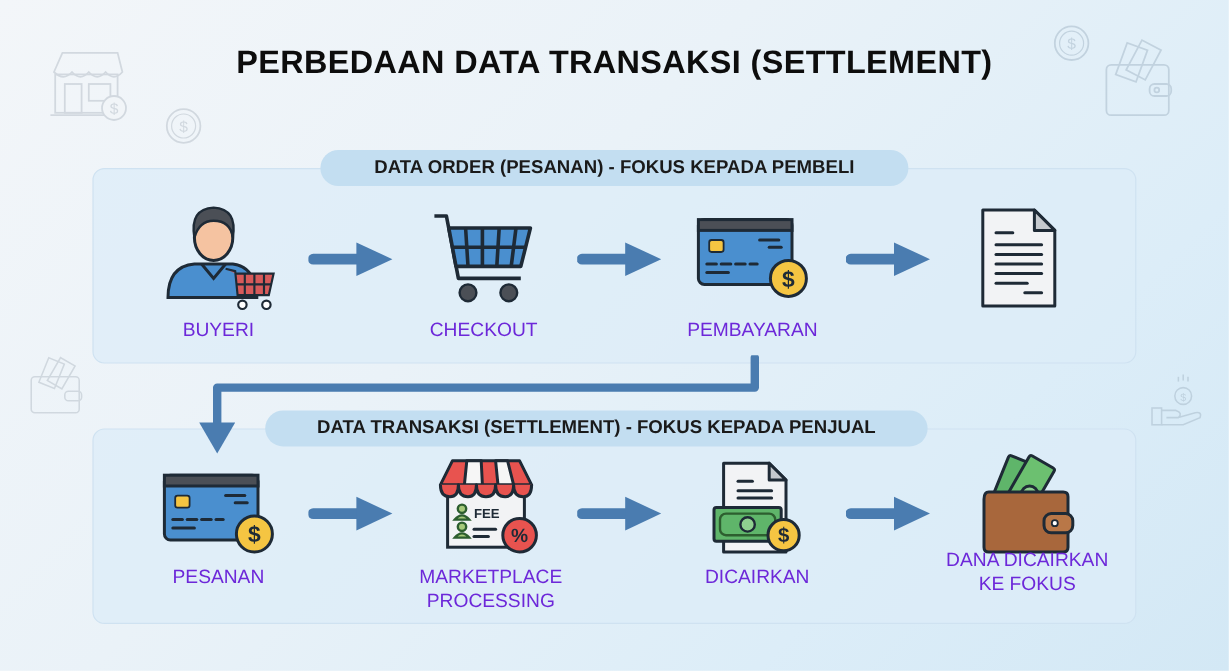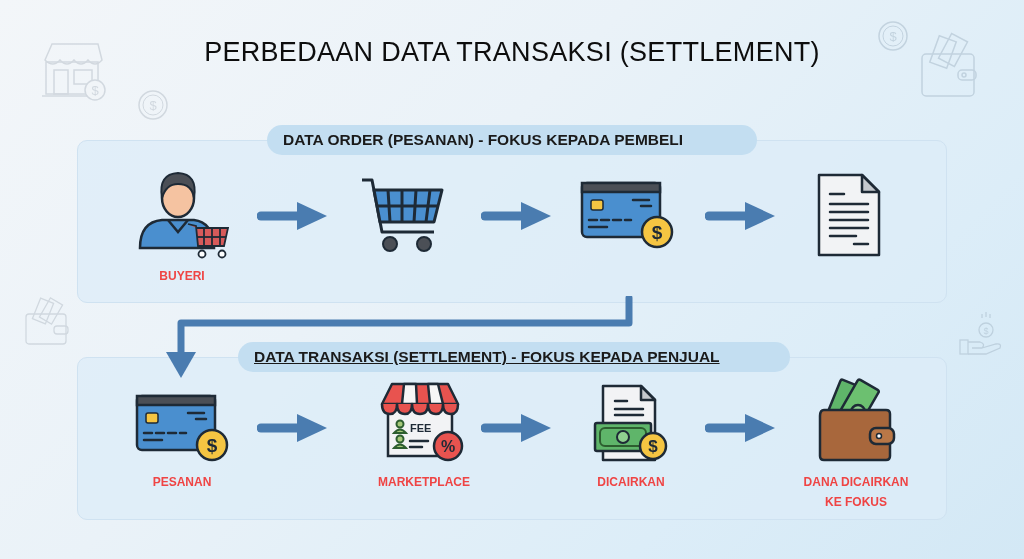--- a/index.html
+++ b/index.html
@@ -6,43 +6,43 @@
   html, body { width: 1024px; height: 559px; overflow: hidden; }
   body {
     font-family: "Liberation Sans", "DejaVu Sans", sans-serif;
     background: linear-gradient(135deg, #f3f6f9 0%, #eaf2f8 40%, #dcedf8 75%, #d3e8f5 100%);
     position: relative;
     color: #111;
   }
   .bg-icon { position: absolute; opacity: 0.55; }
   .title {
     position: absolute; left: 0; top: 36px; width: 1024px;
-    text-align: center; font-weight: 400; font-size: 27px; line-height: 33px;
+    text-align: center; font-weight: 700; font-size: 27px; line-height: 33px;
     letter-spacing: 0.3px; color: #0d0d0d;
   }
   .panel {
     position: absolute; left: 77px; width: 870px;
     background: rgba(220, 236, 248, 0.75);
     border: 1px solid #cfe2f1; border-radius: 10px;
   }
   .panel.top { top: 140px; height: 163px; }
   .panel.bottom { top: 357px; height: 163px; }
   .pill {
     position: absolute; height: 30px; border-radius: 15px;
     background: #c3def1; font-weight: 700; font-size: 15.5px;
-    line-height: 30px; text-align: left; color: #1a1a1a; padding: 0 16px;
+    line-height: 30px; text-align: center; color: #1a1a1a; padding: 0 16px;
     white-space: nowrap;
   }
   .pill.top { left: 267px; top: 125px; width: 490px; }
-  .pill.bottom { left: 238px; top: 342px; width: 552px; text-decoration: underline; }
+  .pill.bottom { left: 221px; top: 342px; width: 552px; }
   .step { position: absolute; width: 170px; text-align: center; }
   .step .icon { position: absolute; left: 50%; transform: translateX(-50%); }
   .step .label {
-    position: absolute; width: 170px; left: 0; font-weight: 700; font-size: 12px;
-    line-height: 20px; color: #ef4444;
+    position: absolute; width: 170px; left: 0; font-weight: 400; font-size: 16px;
+    line-height: 20px; color: #6d28d9;
   }
   .arrow { position: absolute; }
 </style>
 </head>
 <body>
 
 <svg class="bg-icon" style="left:40px;top:40px" width="70" height="65" viewBox="0 0 70 65">
   <g fill="none" stroke="#b9c2cb" stroke-width="1.5">
     <path d="M5 20 L12 4 L58 4 L62 20 Q55 28 48 20 Q41 28 34 20 Q27 28 20 20 Q13 28 5 20 Z"></path>
     <rect x="6" y="22" width="52" height="32"></rect>
@@ -139,20 +139,21 @@
       <path d="M16 14 L84 14 L76 46 L22 46 Z" fill="#4a8fcf"></path>
       <line x1="30" y1="14" x2="32" y2="46"></line>
         <line x1="44" y1="14" x2="44" y2="46"></line>
         <line x1="58" y1="14" x2="56" y2="46"></line>
         <line x1="72" y1="14" x2="68" y2="46"></line>
       <line x1="18" y1="30" x2="80" y2="30"></line>
     </g>
     <circle cx="32" cy="68" r="7" fill="#4b4f56" stroke="#1e2a36" stroke-width="2"></circle>
     <circle cx="66" cy="68" r="7" fill="#4b4f56" stroke="#1e2a36" stroke-width="2"></circle>
   </svg>
+  <div class="label" style="top:98px">CHECKOUT</div>
 </div>
 
 <svg class="arrow" style="left:481px;top:200px" width="72" height="32" viewBox="0 0 72 32">
   <line x1="4" y1="16" x2="44" y2="16" stroke="#4a7cb0" stroke-width="9" stroke-linecap="round"></line>
   <path d="M40 2 L70 16 L40 30 Z" fill="#4a7cb0"></path>
 </svg>
 
 <div class="step" style="left:542px;top:168px;height:120px">
   <svg class="icon" style="top:12px" width="96" height="72" viewBox="0 0 96 72">
     <rect x="3" y="3" width="78" height="54" rx="5" fill="#4a8fcf" stroke="#1e2a36" stroke-width="2.5"></rect>
@@ -163,20 +164,21 @@
         <line x1="62" y1="26" x2="72" y2="26"></line>
       <line x1="10" y1="40" x2="18" y2="40"></line>
         <line x1="22" y1="40" x2="30" y2="40"></line>
         <line x1="34" y1="40" x2="42" y2="40"></line>
         <line x1="46" y1="40" x2="52" y2="40"></line>
       <line x1="10" y1="47" x2="28" y2="47"></line>
     </g>
     <circle cx="78" cy="52" r="15" fill="#f5c542" stroke="#1e2a36" stroke-width="2.5"></circle>
     <text x="78" y="59" text-anchor="middle" font-size="19" font-weight="700" fill="#1e2a36">$</text>
   </svg>
+  <div class="label" style="top:98px">PEMBAYARAN</div>
 </div>
 
 <svg class="arrow" style="left:705px;top:200px" width="72" height="32" viewBox="0 0 72 32">
   <line x1="4" y1="16" x2="44" y2="16" stroke="#4a7cb0" stroke-width="9" stroke-linecap="round"></line>
   <path d="M40 2 L70 16 L40 30 Z" fill="#4a7cb0"></path>
 </svg>
 
 <div class="step" style="left:764px;top:168px;height:120px">
   <svg class="icon" style="top:4px" width="66" height="86" viewBox="0 0 66 86">
     <path d="M3 3 L46 3 L63 20 L63 83 L3 83 Z" fill="#f2f3f5" stroke="#1e2a36" stroke-width="2.5" stroke-linejoin="round"></path>
@@ -211,21 +213,21 @@
     <text x="78" y="59" text-anchor="middle" font-size="19" font-weight="700" fill="#1e2a36">$</text>
   </svg>
   <div class="label" style="top:87px">PESANAN</div>
 </div>
 
 <svg class="arrow" style="left:257px;top:412px" width="72" height="32" viewBox="0 0 72 32">
   <line x1="4" y1="16" x2="44" y2="16" stroke="#4a7cb0" stroke-width="9" stroke-linecap="round"></line>
   <path d="M40 2 L70 16 L40 30 Z" fill="#4a7cb0"></path>
 </svg>
 
-<div class="step" style="left:339px;top:380px;height:135px">
+<div class="step" style="left:324px;top:380px;height:135px">
   <svg class="icon" style="top:0" width="92" height="84" viewBox="0 0 92 84">
     <rect x="10" y="26" width="64" height="50" fill="#f2f3f5" stroke="#1e2a36" stroke-width="2.5"></rect>
     <g stroke="#1e2a36" stroke-width="2.5" stroke-linejoin="round">
       <path d="M14 4 L70 4 L80 24 L4 24 Z" fill="#e8534f"></path>
       <path d="M26 4 L24 24 L39 24 L38 4 Z M50 4 L52 24 L65 24 L60 4 Z" fill="#f6f6f6"></path>
       <path d="M4 24 Q4 34 12 34 Q19 34 19 24 Q19 34 27 34 Q34 34 34 24 Q34 34 42 34 Q50 34 50 24 Q50 34 58 34 Q65 34 65 24 Q65 34 73 34 Q80 34 80 24" fill="#e8534f"></path>
     </g>
     <g stroke="#2d5e2f" stroke-width="2" fill="#a6c97a">
       <circle cx="22" cy="44" r="3.5"></circle>
         <path d="M16 53 Q22 46 28 53 Z"></path>
@@ -235,20 +237,21 @@
     <text x="32" y="52" font-size="11" font-weight="700" fill="#1e2a36">FEE</text>
     <g stroke="#1e2a36" stroke-width="2.5" stroke-linecap="round">
       <line x1="32" y1="61" x2="50" y2="61"></line>
         <line x1="32" y1="67" x2="44" y2="67"></line>
     </g>
     <circle cx="70" cy="66" r="14" fill="#e8534f" stroke="#1e2a36" stroke-width="2.5"></circle>
     <text x="70" y="72" text-anchor="middle" font-size="16" font-weight="700" fill="#1e2a36">%</text>
   </svg>
   <div class="label" style="top:92px">
     <div>MARKETPLACE</div>
+    <div>PROCESSING</div>
   </div>
 </div>
 
 <svg class="arrow" style="left:481px;top:412px" width="72" height="32" viewBox="0 0 72 32">
   <line x1="4" y1="16" x2="44" y2="16" stroke="#4a7cb0" stroke-width="9" stroke-linecap="round"></line>
   <path d="M40 2 L70 16 L40 30 Z" fill="#4a7cb0"></path>
 </svg>
 
 <div class="step" style="left:546px;top:383px;height:130px">
   <svg class="icon" style="top:0" width="80" height="80" viewBox="0 0 80 80">
@@ -277,17 +280,17 @@
   <svg class="icon" style="top:0" width="80" height="84" viewBox="0 0 80 84">
     <g stroke="#1e2a36" stroke-width="2.5" stroke-linejoin="round">
       <rect x="16" y="4" width="24" height="44" rx="2" fill="#5fb56a" transform="rotate(22 28 26)"></rect>
       <rect x="30" y="4" width="24" height="44" rx="2" fill="#6cc070" transform="rotate(30 42 26)"></rect>
       <circle cx="42" cy="34" r="7" fill="#8fd08f"></circle>
       <path d="M8 32 Q4 32 4 38 L4 78 Q4 82 8 82 L70 82 Q74 82 74 78 L74 36 Q74 32 70 32 Z" fill="#a8673c"></path>
       <rect x="54" y="50" width="24" height="16" rx="6" fill="#b97747"></rect>
     </g>
     <circle cx="63" cy="58" r="2.5" fill="#fff" stroke="#1e2a36" stroke-width="1.5"></circle>
   </svg>
-  <div class="label" style="top:94px">
+  <div class="label" style="top:80px">
     <div>DANA DICAIRKAN</div>
     <div>KE FOKUS</div>
   </div>
 </div>
 
 </body></html>

